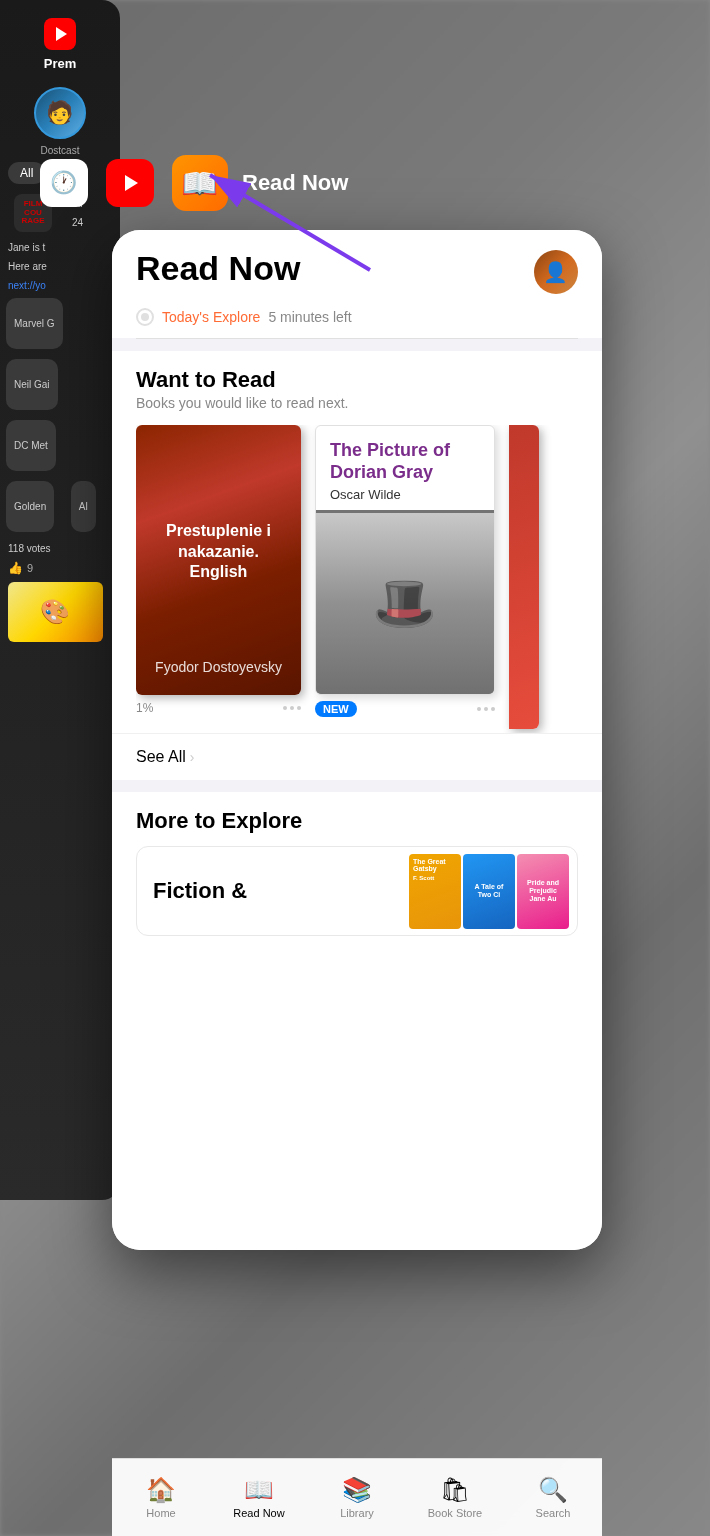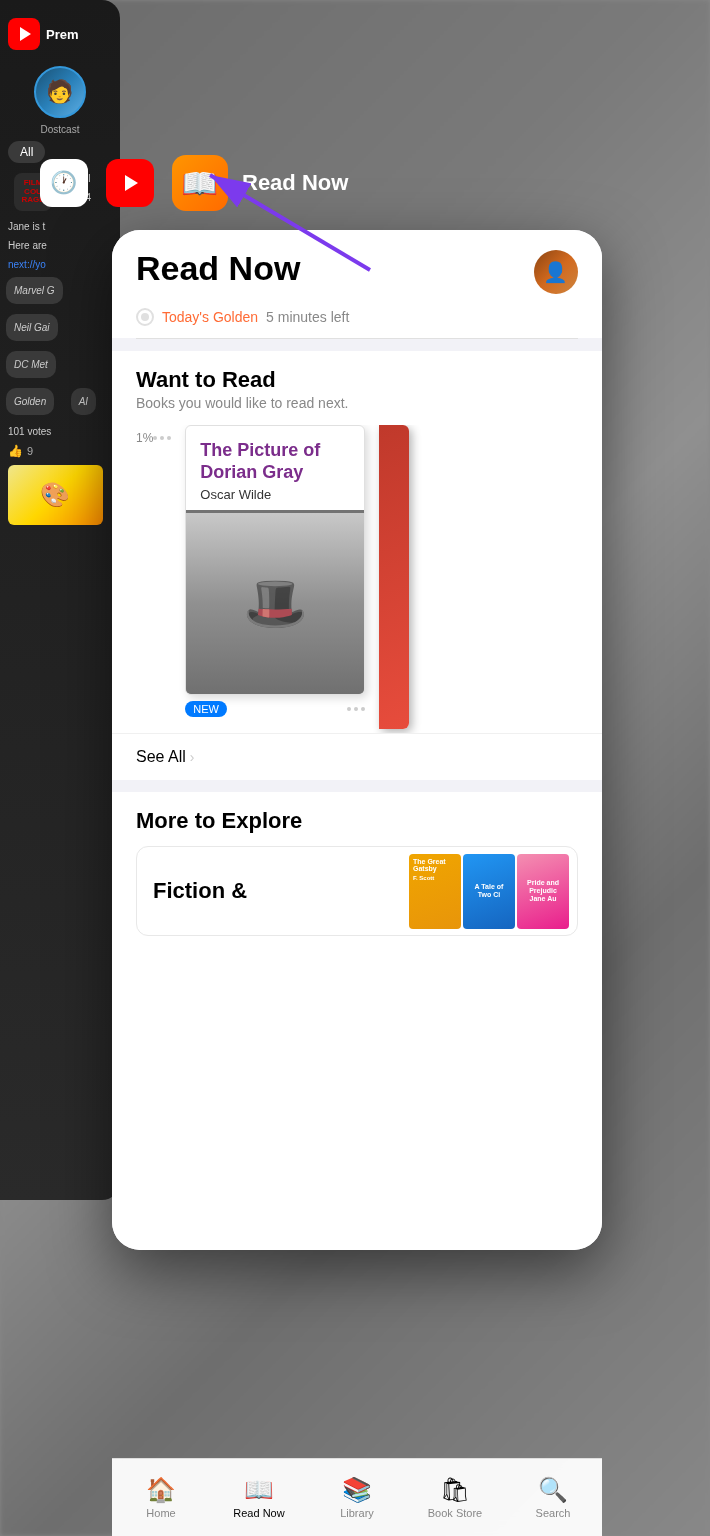--- a/index.html
+++ b/index.html
@@ -34,20 +34,21 @@
       z-index: 1;
       overflow: hidden;
       padding: 8px 0;
     }
 
     .left-panel-top {
       display: flex;
       align-items: center;
       padding: 10px 8px;
       gap: 6px;
+      flex-direction: column;
     }
 
     .yt-icon {
       width: 32px;
       height: 32px;
       background: #ff0000;
       border-radius: 8px;
       display: flex;
       align-items: center;
       justify-content: center;
@@ -132,28 +133,27 @@
       text-overflow: ellipsis;
     }
 
     .left-item.blue { color: #3b82f6; }
 
     .left-tag {
       background: #3a3a3a;
       color: #ccc;
       font-size: 10px;
       border-radius: 10px;
-      padding: 8px 8px;
+      padding: 20px 8px;
       margin: 3px 6px;
       display: inline-block;
       max-width: 100px;
       overflow: hidden;
       white-space: nowrap;
       text-overflow: ellipsis;
-      font-style: italic;
     }
 
     .votes-row {
       display: flex;
       align-items: center;
       padding: 3px 8px;
       gap: 4px;
     }
 
     .thumb-icon {
@@ -456,21 +456,21 @@
       width: 4px;
       height: 4px;
       border-radius: 50%;
       background: #ccc;
     }
 
     .new-badge {
       background: #007aff;
       color: white;
       font-size: 11px;
-      font-weight: 400;
+      font-weight: 700;
       padding: 2px 8px;
       border-radius: 10px;
     }
 
     
     .see-all-row {
       background: white;
       display: flex;
       align-items: center;
       padding: 14px 24px;
@@ -650,41 +650,41 @@
     <span class="prem-text">Prem</span>
   </div>
 
   <div class="avatar-circle">
     <span class="avatar-face">🧑</span>
   </div>
   <div class="dostcast-label">Dostcast</div>
 
   <button class="all-btn">All</button>
 
-  <div style="display:flex; align-items:flex-start; gap:12px; padding: 2px 6px;">
+  <div style="display:flex; align-items:center; gap:4px; padding: 2px 6px;">
     <div class="film-badge">
       <div class="film-text">FILM<br>COU<br>RAGE</div>
     </div>
     <div>
       <div class="left-item">Fil</div>
       <div class="left-item">24</div>
     </div>
   </div>
 
   <div class="left-item">Jane is t</div>
   <div class="left-item">Here are</div>
   <div class="left-item blue">next://yo</div>
 
   <span class="left-tag">Marvel G</span>
   <span class="left-tag">Neil Gai</span>
   <span class="left-tag">DC Met</span>
   <span class="left-tag">Golden</span>
   <span class="left-tag">AI</span>
 
-  <div class="left-item">101 votes</div>
+  <div class="left-item">118 votes</div>
   <div class="votes-row">
     <span class="thumb-icon">👍</span>
     <span class="votes-num">9</span>
   </div>
 
   <div class="left-thumb">🎨</div>
 </div>
 
 <div class="top-icons">
   <div class="clock-icon">
@@ -719,33 +719,38 @@
       <span class="read-now-title">Read Now</span>
       <div class="user-avatar">
         <span>👤</span>
       </div>
     </div>
 
     <div class="reading-progress-row">
       <div class="progress-circle">
         <div class="progress-inner"></div>
       </div>
-      <span class="today-reading">Today's Golden</span>
+      <span class="today-reading">Today's Explore</span>
       <span class="minutes-left">5 minutes left</span>
     </div>
 
     <div class="divider"></div>
 
     <div class="section">
       <div class="section-title">Want to Read</div>
       <div class="section-subtitle">Books you would like to read next.</div>
 
       <div class="books-row">
 
         <div class="book-card">
+          <div class="book-cover-1">
+            <div></div>
+            <div class="book-title-text">Prestuplenie i nakazanie. English</div>
+            <div class="book-author-text">Fyodor Dostoyevsky</div>
+          </div>
           <div class="book-meta">
             <span class="book-progress">1%</span>
             <div class="book-dots">
               <div class="dot"></div>
               <div class="dot"></div>
               <div class="dot"></div>
             </div>
           </div>
         </div>
 

